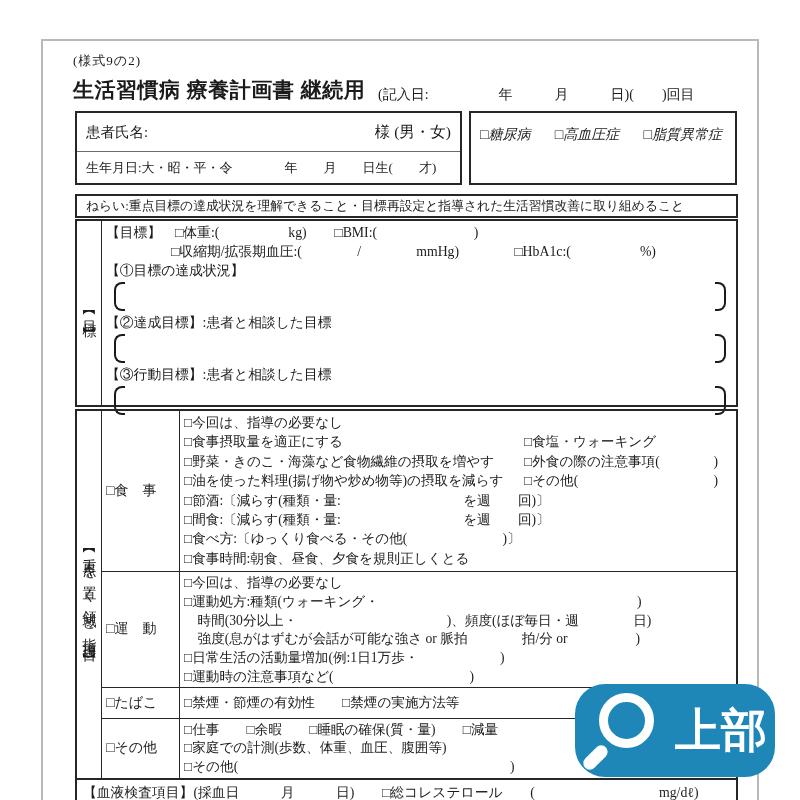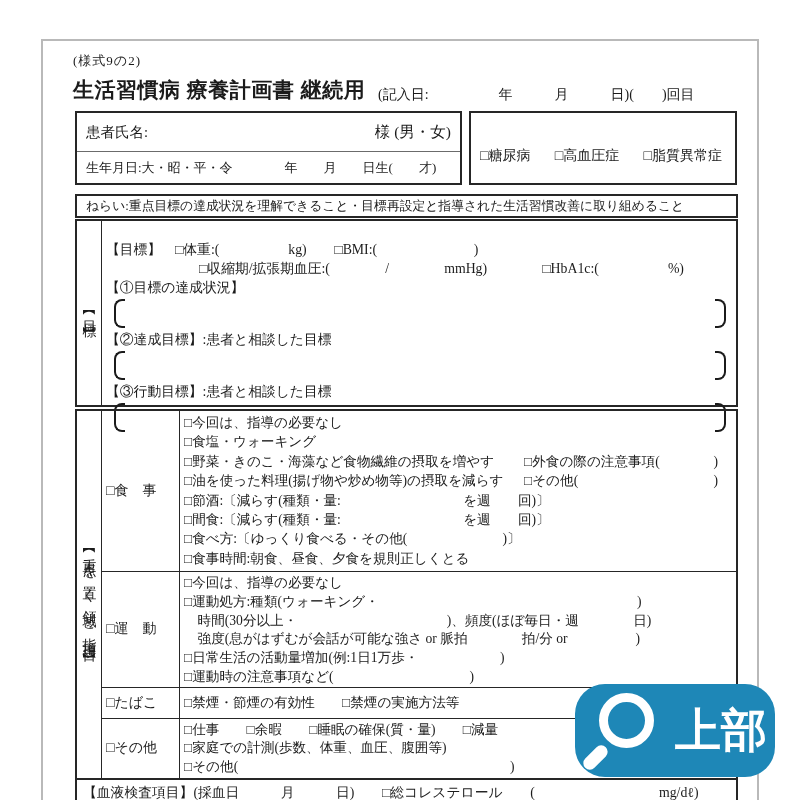--- a/index.html
+++ b/index.html
@@ -18,31 +18,31 @@
   .date-line{left:378px;top:86px;font-size:14px;white-space:pre;}
   
   .patient-box{left:75px;top:111px;width:387px;height:74px;border:2px solid #262626;text-align:center;}
   .p-row1{height:38px;border-bottom:1px solid #6b6b6b;display:flex;align-items:center;
     justify-content:space-between;padding:0 9px;}
   .p-name-label{font-size:14.5px;}
   .p-honorific{font-size:15.5px;}
   .p-row2{height:32px;display:flex;align-items:center;padding:0 9px;font-size:13px;white-space:pre;}
   .disease-box{left:469px;top:111px;width:268px;height:74px;border:2px solid #262626;padding:5px 9px;}
   .d-label{font-size:14.5px;}
-  .d-options{display:flex;justify-content:space-between;margin-top:29px;font-size:14px;padding-right:4px;}
+  .d-options{display:flex;justify-content:space-between;margin-top:8px;font-size:14px;padding-right:4px;font-style:italic;}
   
   .aim-row{left:75px;top:194px;width:663px;height:24px;border:2px solid #262626;
     font-size:12.8px;line-height:20px;padding-left:9px;white-space:pre;}
   
   .goal-box{left:75px;top:219px;width:663px;height:188px;border:2px solid #262626;display:flex;}
   .side-col{width:24px;border-right:1.5px solid #262626;display:flex;align-items:center;justify-content:center;}
   .side-col .vtext{writing-mode:vertical-rl;font-size:14px;letter-spacing:4px;white-space:nowrap;}
-  .goal-content{flex:1;padding:19px 8px 0 4px;font-size:13.8px;line-height:19px;}
+  .goal-content{flex:1;padding:2px 8px 0 4px;font-size:13.8px;line-height:19px;}
   .goal-line{white-space:pre;}
-  .goal-line2{margin-left:93px;}
+  .goal-line2{margin-left:65px;}
   .blank-field{height:29px;display:flex;justify-content:space-between;align-items:stretch;
     margin-left:8px;margin-right:2px;padding:2px 0;}
   .brk{width:9px;}
   .brk-l{border-left:2px solid #1b1b1b;border-top:2px solid #1b1b1b;border-bottom:2px solid #1b1b1b;
     border-radius:8px 0 0 8px;}
   .brk-r{border-right:2px solid #1b1b1b;border-top:2px solid #1b1b1b;border-bottom:2px solid #1b1b1b;
     border-radius:0 8px 8px 0;}
   
   .focus-box{left:75px;top:409px;width:663px;height:369px;border:2px solid #262626;border-bottom:none;display:flex;}
   .focus-rows{flex:1;display:flex;flex-direction:column;}
@@ -132,20 +132,21 @@
   <div class="side-col">
     <span class="vtext">【重点を置く領域と指導項目】</span>
   </div>
   <div class="focus-rows">
 
     <div class="f-row row-meal">
       <div class="f-cat">□食　事</div>
       <div class="f-content lh-meal">
         <div class="f-line">□今回は、指導の必要なし</div>
         <div class="f-line twocol">
+          <span class="lcol">□食事摂取量を適正にする</span>
           <span class="rcol"><span>□食塩・ウォーキング</span><span></span></span>
         </div>
         <div class="f-line twocol">
           <span class="lcol">□野菜・きのこ・海藻など食物繊維の摂取を増やす</span>
           <span class="rcol"><span>□外食の際の注意事項(</span><span>)</span></span>
         </div>
         <div class="f-line twocol">
           <span class="lcol">□油を使った料理(揚げ物や炒め物等)の摂取を減らす</span>
           <span class="rcol"><span>□その他(</span><span>)</span></span>
         </div>

